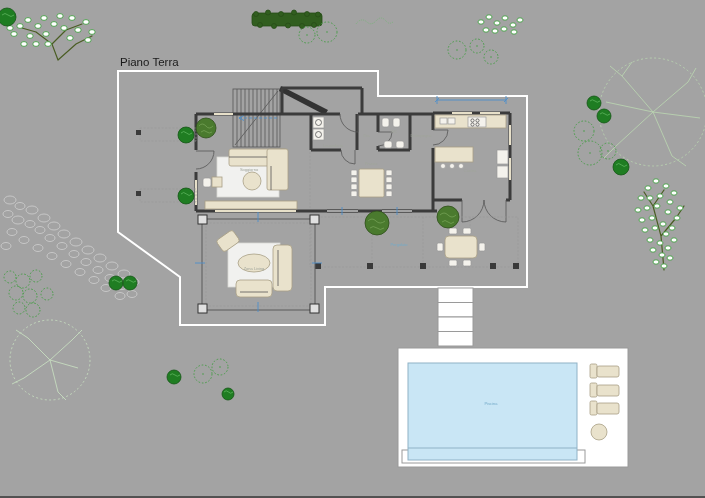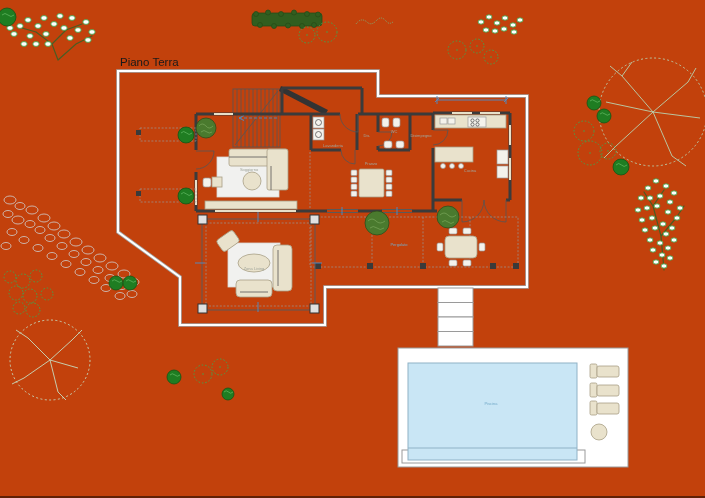--- a/index.html
+++ b/index.html
@@ -1,16 +1,16 @@
 <!DOCTYPE html>
 <html><head>
 <meta charset="utf-8">
 <style>
   html,body{margin:0;padding:0;background:#fff;}
-  #stage{position:relative;width:705px;height:498px;background:#c2410c;overflow:hidden;
+  #stage{position:relative;width:705px;height:498px;background:#a3a3a3;overflow:hidden;
          font-family:"Liberation Sans",sans-serif;}
   svg{display:block}
   .bnd1{fill:none;stroke:#a3a3a3;stroke-width:3.6}
   .bnd2{fill:none;stroke:#ffffff;stroke-width:2}
   .wall{stroke:#3b3b3b;stroke-width:3;fill:none}
   .wallthin{stroke:#5a5a5a;stroke-width:1;fill:none}
   .win{stroke:#e7e0c9;stroke-width:2;fill:none}
   .door{stroke:#555;stroke-width:.8;fill:none}
   .furn{fill:#e9e2cc;stroke:#a89f85;stroke-width:.8}
   .fix{fill:#f4f2ec;stroke:#9a9a9a;stroke-width:.7}

